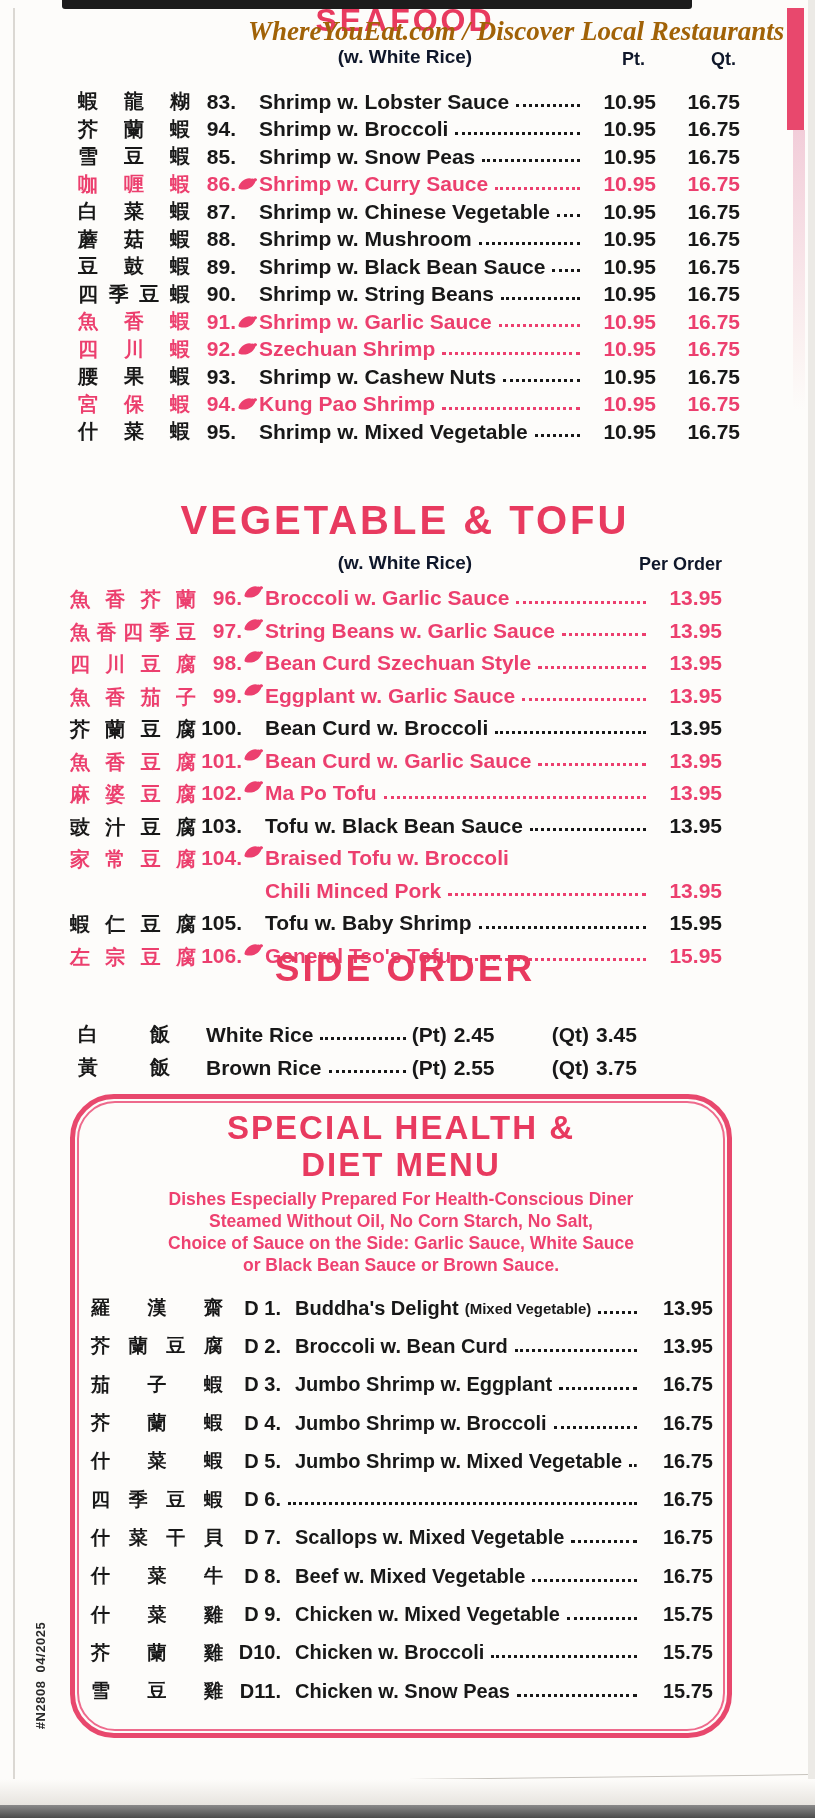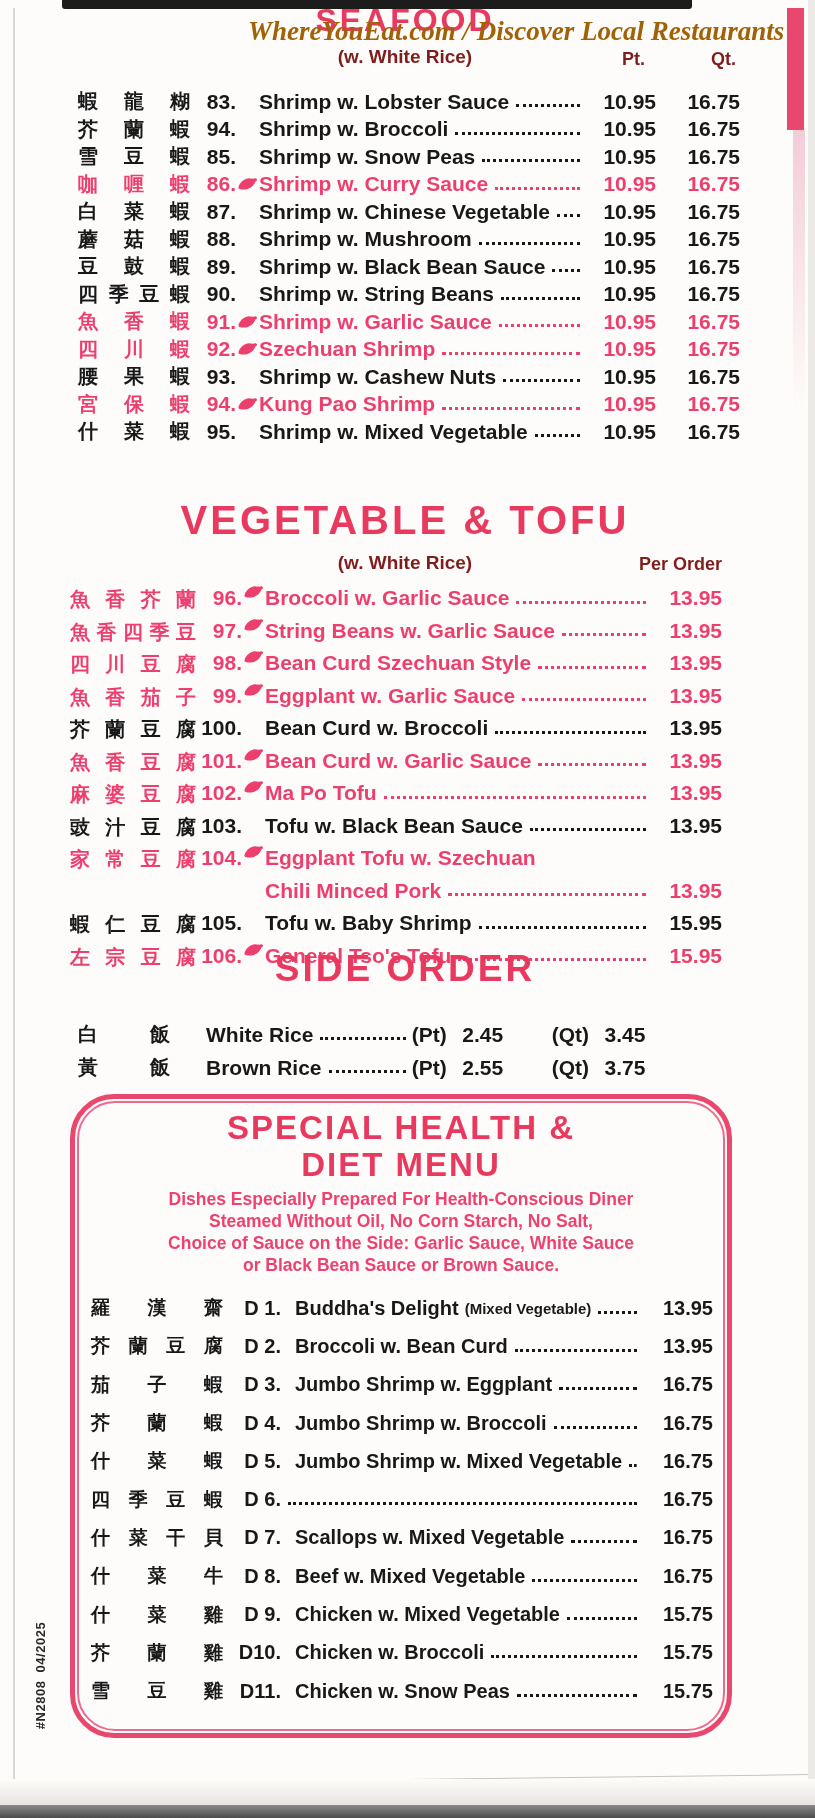--- a/index.html
+++ b/index.html
@@ -19,21 +19,21 @@
   .watermark{position:absolute;top:16px;left:248px;width:556px;z-index:5;
         font-family:"Liberation Serif","DejaVu Serif",serif;font-style:italic;font-weight:bold;
         font-size:27px;color:#a16207;white-space:nowrap;}
 
   .sec-title{position:absolute;left:70px;width:670px;text-align:center;color:#e83a5f;
         font-weight:bold;letter-spacing:3px;}
   .t-seafood{top:2px;font-size:32px;}
   .t-veg{top:498px;font-size:40px;}
   .t-side{top:948px;font-size:37px;}
 
-  .subrow{position:absolute;left:70px;width:670px;color:#7f1d1d;font-weight:bold;}
+  .subrow{position:absolute;left:70px;width:670px;color:#0f172a;font-weight:bold;}
   .sub-seafood{top:46px;}
   .sub-veg{top:552px;}
   .subcenter{display:block;text-align:center;font-size:19px;}
   .colhdr{position:absolute;top:3px;font-size:18px;}
   .hdr-pt{right:95px;}
   .hdr-qt{right:4px;}
   .per-order{position:absolute;top:2px;right:18px;font-size:18px;}
 
   .list{position:absolute;left:70px;width:670px;display:flex;flex-direction:column;}
   .l-seafood{top:88px;}
@@ -57,21 +57,21 @@
   .qt{width:84px;text-align:right;flex:none;}
   .vname{flex:1;display:flex;flex-direction:column;}
   .vline{display:flex;align-items:center;min-height:32.5px;}
   .tail{display:flex;flex:1;align-items:center;}
   .v-price{width:72px;text-align:right;flex:none;margin-right:18px;}
 
   .so-cn{margin-left:8px;width:92px;display:flex;justify-content:space-between;font-size:20px;flex:none;}
   .so-nm{margin-left:36px;white-space:nowrap;}
   .so-row{padding-right:86px;}
   .so-lbl{margin:0 7px 0 2px;}
-  .so-val{width:58px;text-align:center;flex:none;}
+  .so-val{width:58px;text-align:left;flex:none;}
   .so-gap{width:38px;flex:none;}
 
   .health-box{position:absolute;top:1094px;left:70px;width:662px;height:644px;
         border:5px solid #e8486d;border-radius:44px;box-sizing:border-box;}
   .health-box::after{content:"";position:absolute;inset:2px;border:2px solid #ee6a8c;border-radius:38px;pointer-events:none;}
   .h-title{margin:10px 10px 0;text-align:center;color:#e83a5f;font-weight:bold;font-size:33px;line-height:37px;letter-spacing:2px;}
   .h-notes{margin-top:5px;text-align:center;color:#ee4170;font-weight:bold;font-size:17.5px;line-height:22px;}
   .l-health{position:static;margin:13px 8px 0 8px;display:flex;flex-direction:column;width:auto;}
   .d-row{height:38.3px;display:flex;align-items:center;font-weight:bold;font-size:20px;}
   .d-row .cn{margin-left:8px;width:132px;font-size:19px;}
@@ -518,21 +518,21 @@
           <span>腐</span>
         </span>
         <span class="num">104.</span>
         <span class="slot">
           <svg width="20" height="12" viewBox="0 0 22 13" fill="currentColor">
             <path d="M21 1.5c-.8-1.3-2.7-1.7-3.9-.6-.5-.4-1.1-.4-1.6-.1C9.8-1.5 2.7 2.9.6 9.7c-.3 1 .2 2 1.2 2.3 4.4 1.3 9.4.5 13-2.2 2.2-1.7 3.7-3.9 4.3-6 .9-.2 1.7-1.2 1.9-2.3z"></path>
           </svg>
         </span>
         <span class="vname">
           <span class="vline">
-            <span class="nm">Eggplant Tofu w. Szechuan</span>
+            <span class="nm">Braised Tofu w. Broccoli</span>
 
           </span>
           <span class="vline">
             <span class="nm">Chili Minced Pork</span>
             <span class="leader"></span>
             <span class="v-price">13.95</span>
           </span>
         </span>
       </div>
       <div class="row v-row">

